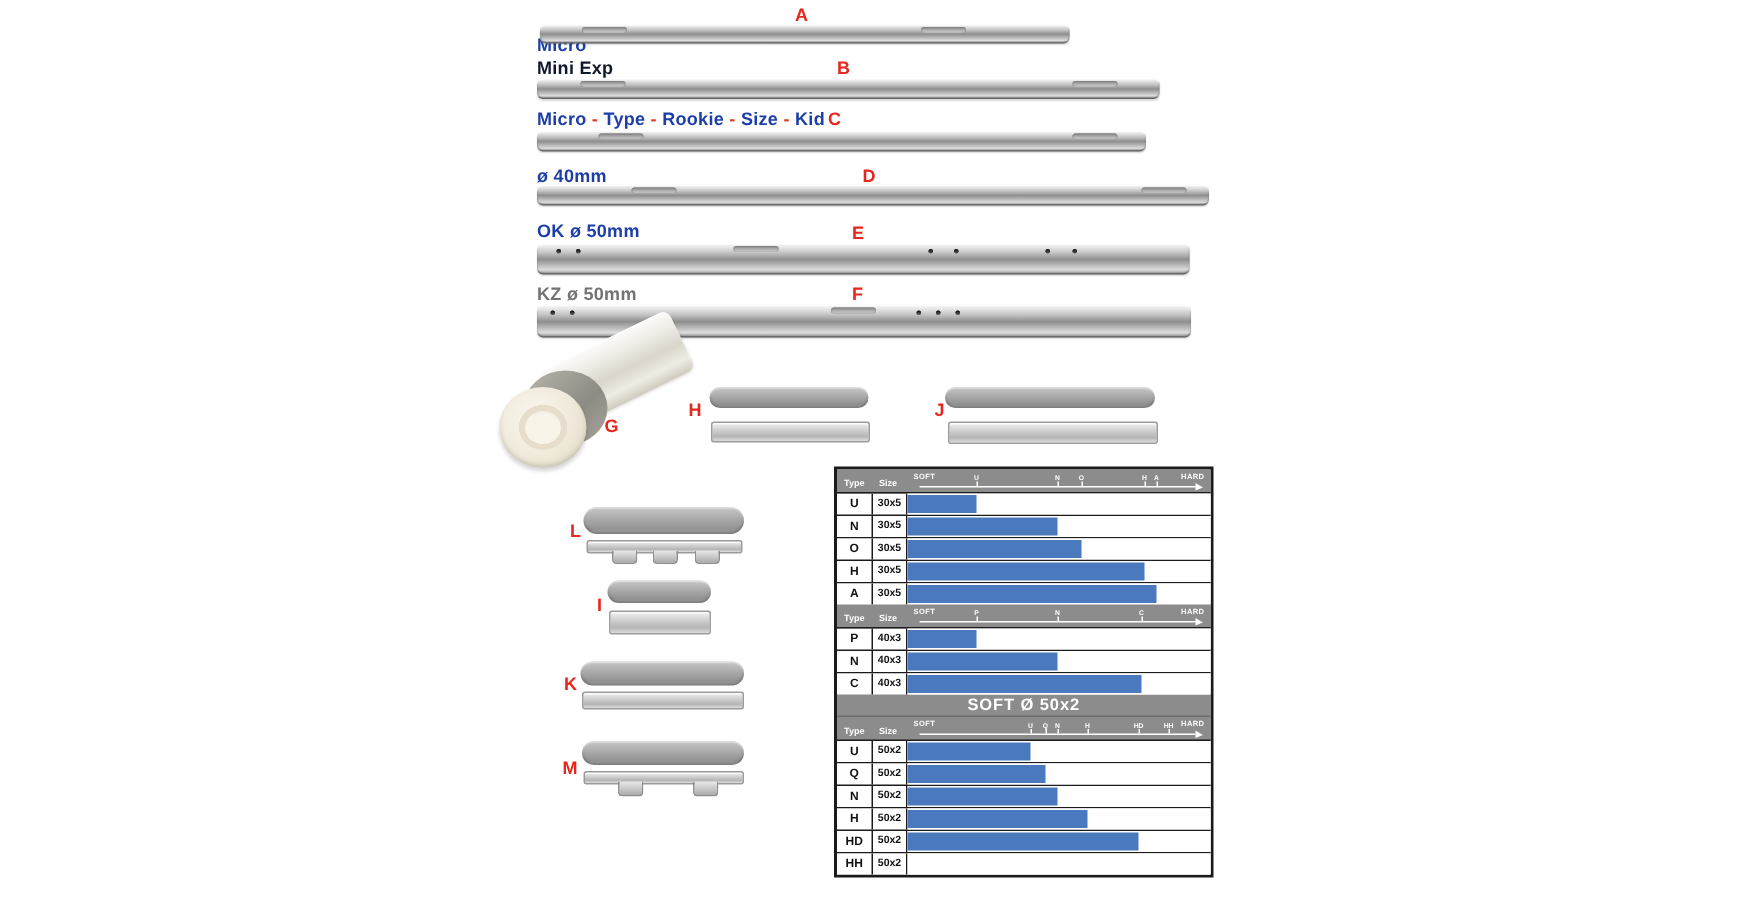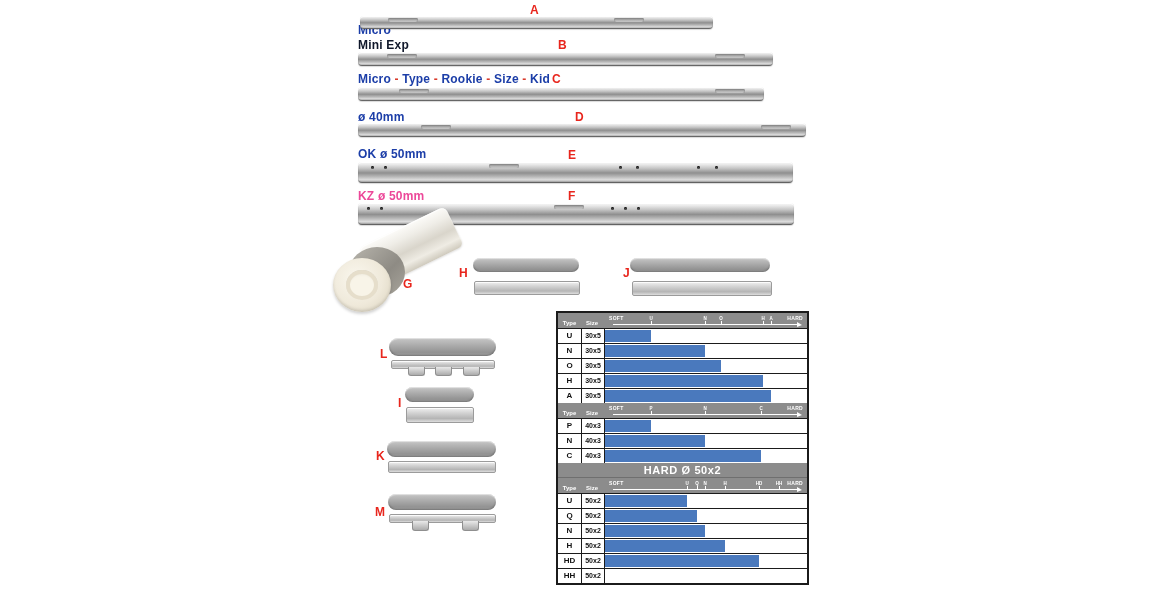--- a/index.html
+++ b/index.html
@@ -93,21 +93,21 @@
       <div class="letter" style="left: 568px; top: 148px; color: rgb(232, 38, 29);">E</div>
       <div class="shaft" style="left: 358px; top: 162px; width: 435px; height: 21px;">
         <div class="slot" style="left: 130.5px;"></div>
         <div class="dot" style="left: 13.05px;"></div>
         <div class="dot" style="left: 26.1px;"></div>
         <div class="dot" style="left: 261px;"></div>
         <div class="dot" style="left: 278.4px;"></div>
         <div class="dot" style="left: 339.3px;"></div>
         <div class="dot" style="left: 356.7px;"></div>
       </div>
-      <div class="axle-label" style="left: 358px; top: 189px; color: #ec4899;"><span>KZ ø 50mm</span></div>
+      <div class="axle-label" style="left: 358px; top: 189px; color: #737373;"><span>KZ ø 50mm</span></div>
       <div class="letter" style="left: 568px; top: 189px; color: rgb(232, 38, 29);">F</div>
       <div class="shaft" style="left: 358px; top: 203px; width: 436px; height: 22px;">
         <div class="slot" style="left: 196.2px;"></div>
         <div class="dot" style="left: 8.72px;"></div>
         <div class="dot" style="left: 21.8px;"></div>
         <div class="dot" style="left: 252.88px;"></div>
         <div class="dot" style="left: 265.96px;"></div>
         <div class="dot" style="left: 279.04px;"></div>
       </div>
     </div>
@@ -248,21 +248,21 @@
         </div>
         <div class="t-row">
           <div class="t-type">C</div>
           <div class="t-size">40x3</div>
           <div class="t-barzone">
             <div class="t-bar" style="width: 156px; background: rgb(74, 121, 189);"></div>
           </div>
         </div>
       </div>
       <div>
-        <div class="t-title">HARD Ø 50x2</div>
+        <div class="t-title">SOFT Ø 50x2</div>
         <div class="t-scale">
           <div class="t-colhead" style="left: 0px; width: 23px;">Type</div>
           <div class="t-colhead" style="left: 23px; width: 22px;">Size</div>
           <div class="t-soft" style="left: 51px;">SOFT</div>
           <div class="t-hard" style="right: 4px;">HARD</div>
           <div class="t-line" style="left: 55px; right: 10px;"></div>
           <div class="t-arrow" style="right: 5px;"></div>
           <div class="t-tick" style="left: 129px;"></div>
           <div class="t-ticklabel" style="left: 129px;">U</div>
           <div class="t-tick" style="left: 139px;"></div>

